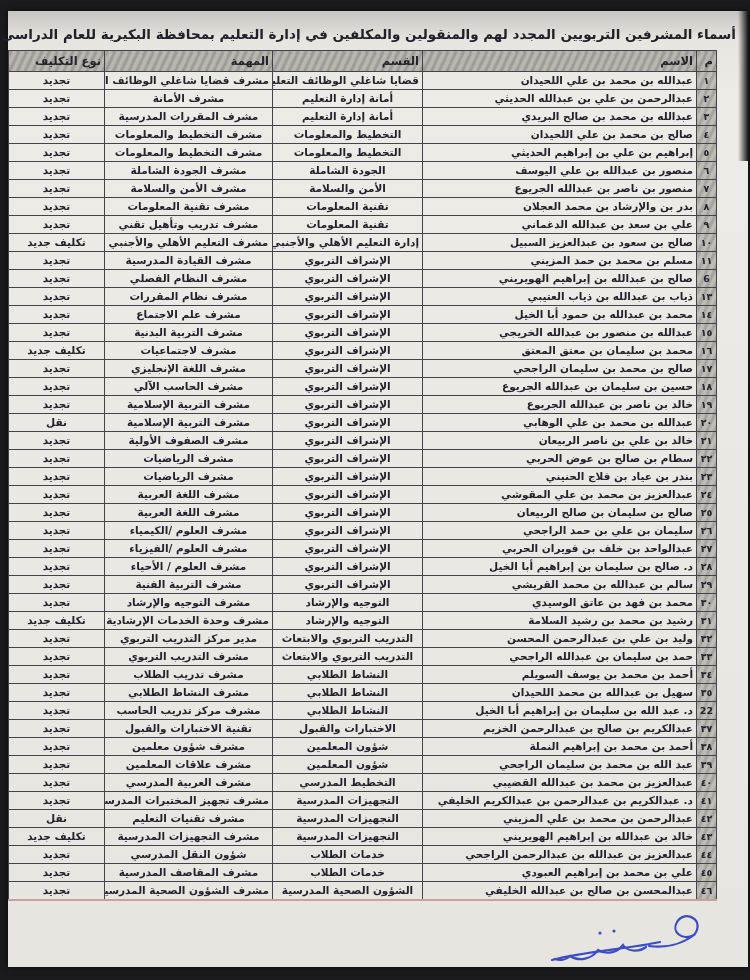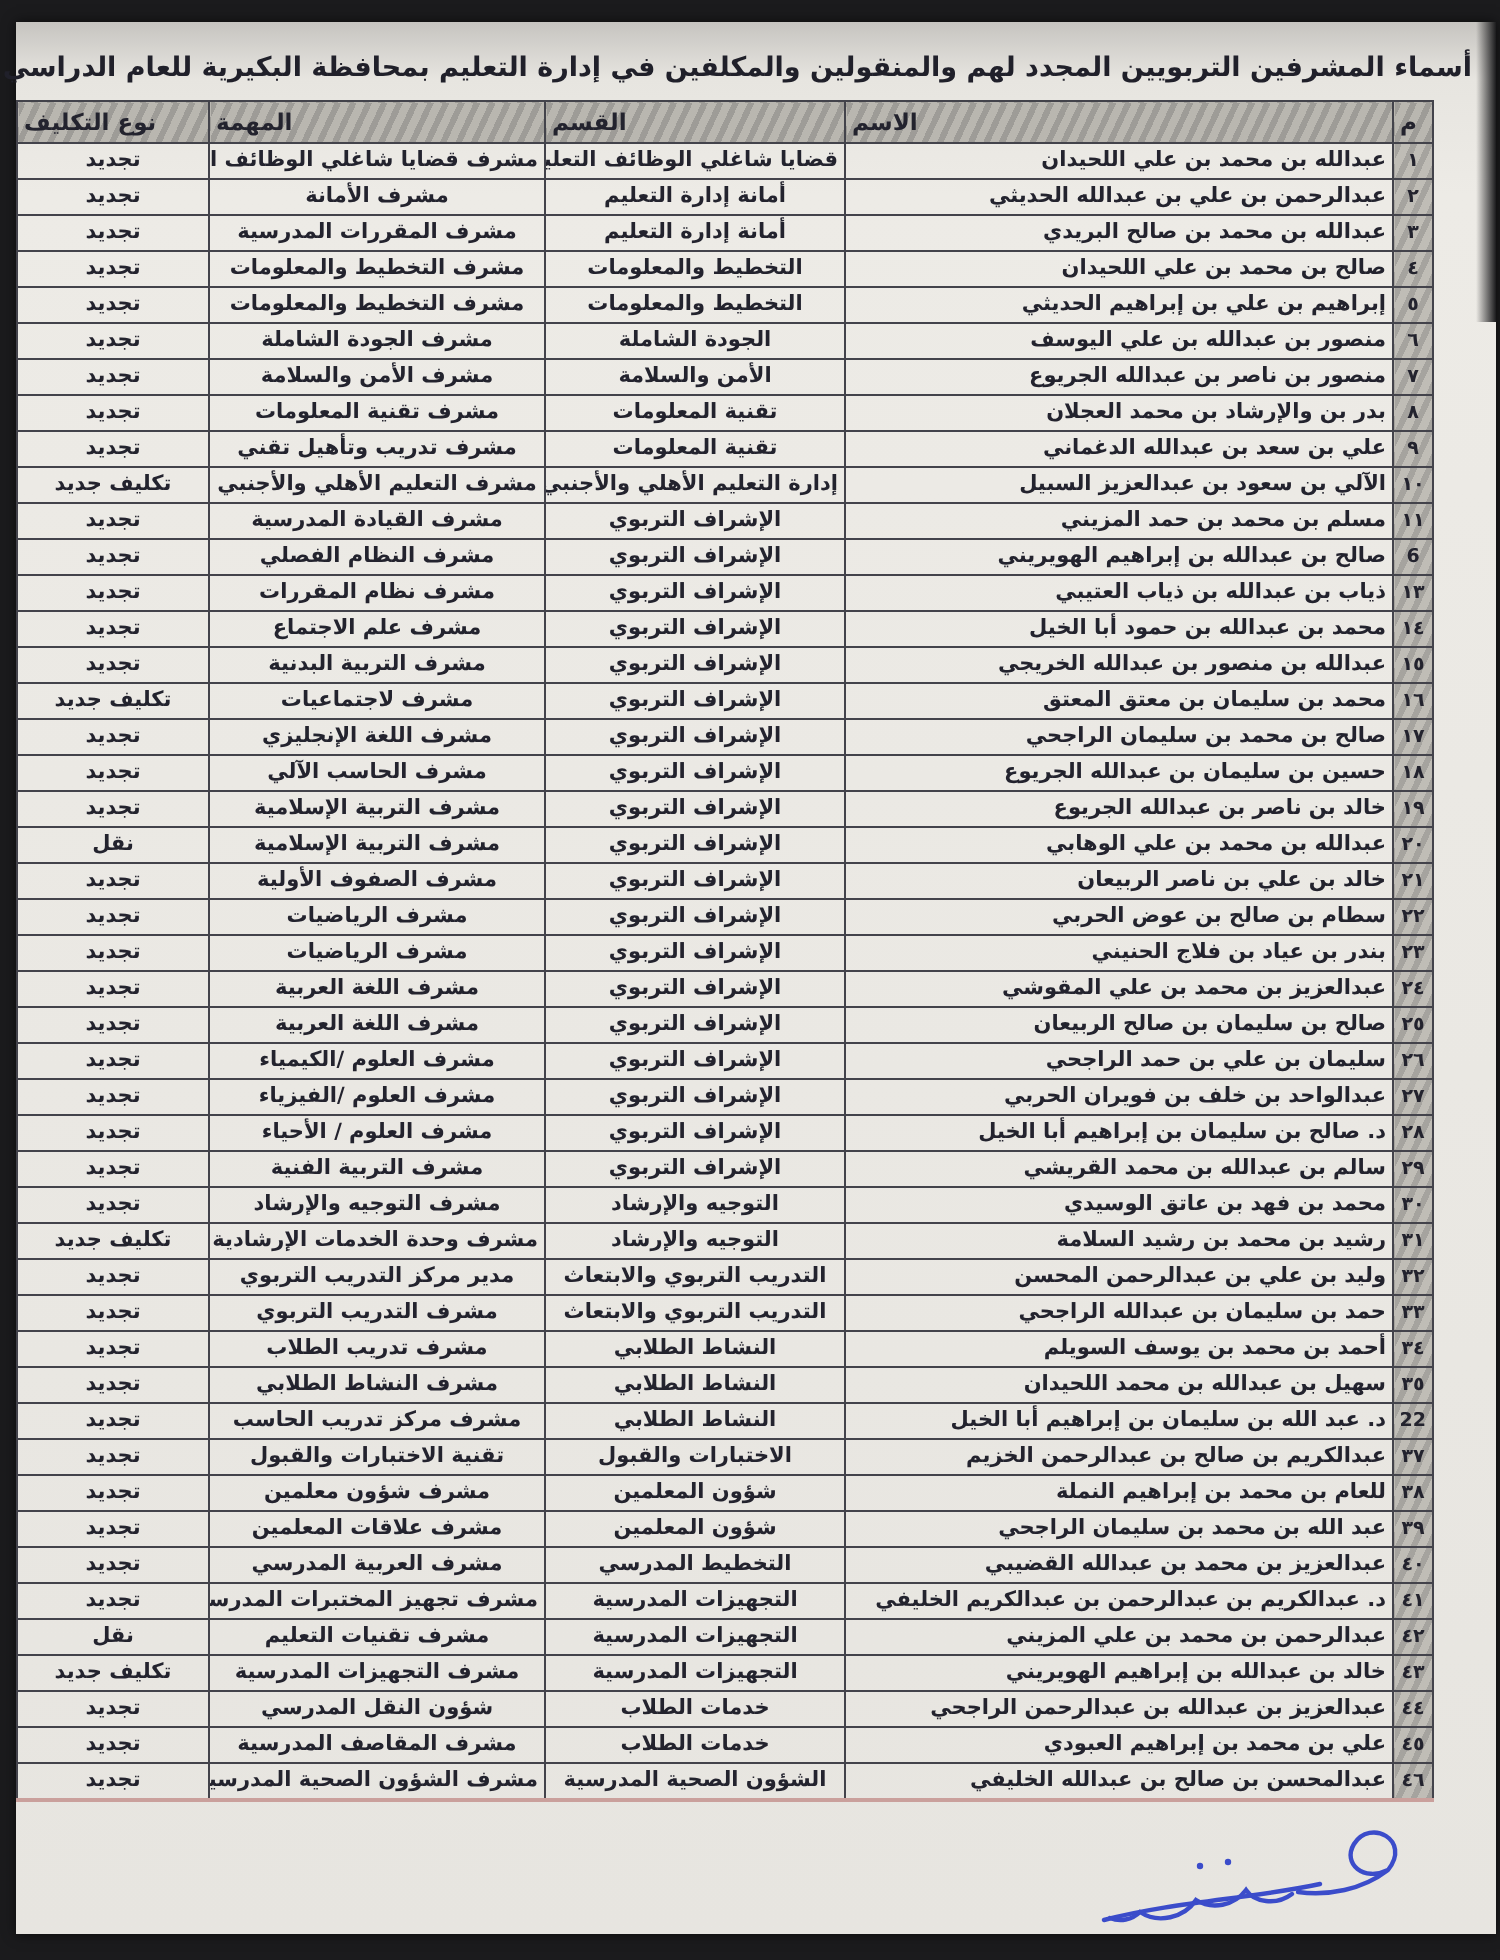--- a/index.html
+++ b/index.html
@@ -34,21 +34,21 @@
   col.c-task{width:168px;}
   col.c-type{width:96px;}
   th,td{
     border:1px solid #43434b;
     height:17px;line-height:17px;
     overflow:hidden;white-space:nowrap;
     font-size:10.5px;color:#23232e;
     padding:0 3px;font-weight:bold;
   }
   th{
-    height:20px;line-height:20px;font-size:11.5px;text-align:left;
+    height:20px;line-height:20px;font-size:11.5px;text-align:right;
     background-color:#b2afa8;
     background-image:repeating-linear-gradient(115deg,rgba(85,85,92,.22) 0 3px,rgba(205,203,197,.28) 3px 7px);
   }
   td.c-num{
     text-align:center;font-size:9.5px;
     background-color:#b7b4ad;
     background-image:repeating-linear-gradient(115deg,rgba(85,85,92,.18) 0 3px,rgba(210,208,202,.3) 3px 7px);
   }
   td.c-name{text-align:right;}
   td.c-dept,td.c-task,td.c-type{text-align:center;}
@@ -140,21 +140,21 @@
         </tr>
         <tr>
           <td class="c-num">٩</td>
           <td class="c-name">علي بن سعد بن عبدالله الدغماني</td>
           <td class="c-dept">تقنية المعلومات</td>
           <td class="c-task">مشرف تدريب وتأهيل تقني</td>
           <td class="c-type">تجديد</td>
         </tr>
         <tr>
           <td class="c-num">١٠</td>
-          <td class="c-name">الآلي بن سعود بن عبدالعزيز السبيل</td>
+          <td class="c-name">صالح بن سعود بن عبدالعزيز السبيل</td>
           <td class="c-dept">إدارة التعليم الأهلي والأجنبي</td>
           <td class="c-task">مشرف التعليم الأهلي والأجنبي</td>
           <td class="c-type">تكليف جديد</td>
         </tr>
         <tr>
           <td class="c-num">١١</td>
           <td class="c-name">مسلم بن محمد بن حمد المزيني</td>
           <td class="c-dept">الإشراف التربوي</td>
           <td class="c-task">مشرف القيادة المدرسية</td>
           <td class="c-type">تجديد</td>
@@ -336,21 +336,21 @@
         </tr>
         <tr>
           <td class="c-num">٣٧</td>
           <td class="c-name">عبدالكريم بن صالح بن عبدالرحمن الخزيم</td>
           <td class="c-dept">الاختبارات والقبول</td>
           <td class="c-task">تقنية الاختبارات والقبول</td>
           <td class="c-type">تجديد</td>
         </tr>
         <tr>
           <td class="c-num">٣٨</td>
-          <td class="c-name">للعام بن محمد بن إبراهيم النملة</td>
+          <td class="c-name">أحمد بن محمد بن إبراهيم النملة</td>
           <td class="c-dept">شؤون المعلمين</td>
           <td class="c-task">مشرف شؤون معلمين</td>
           <td class="c-type">تجديد</td>
         </tr>
         <tr>
           <td class="c-num">٣٩</td>
           <td class="c-name">عبد الله بن محمد بن سليمان الراجحي</td>
           <td class="c-dept">شؤون المعلمين</td>
           <td class="c-task">مشرف علاقات المعلمين</td>
           <td class="c-type">تجديد</td>

